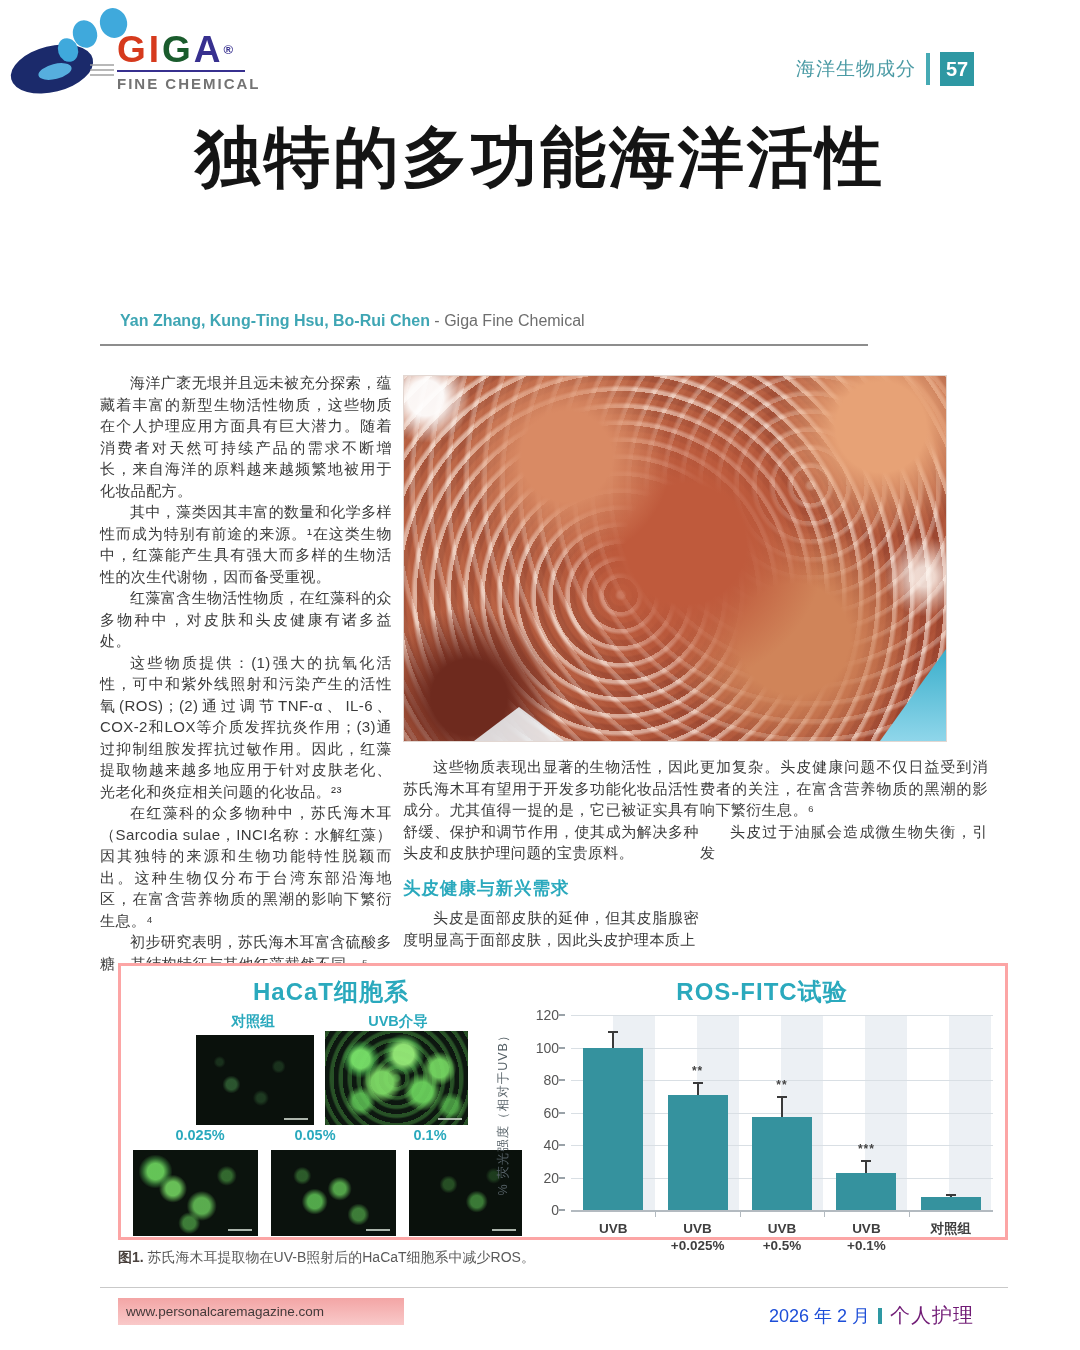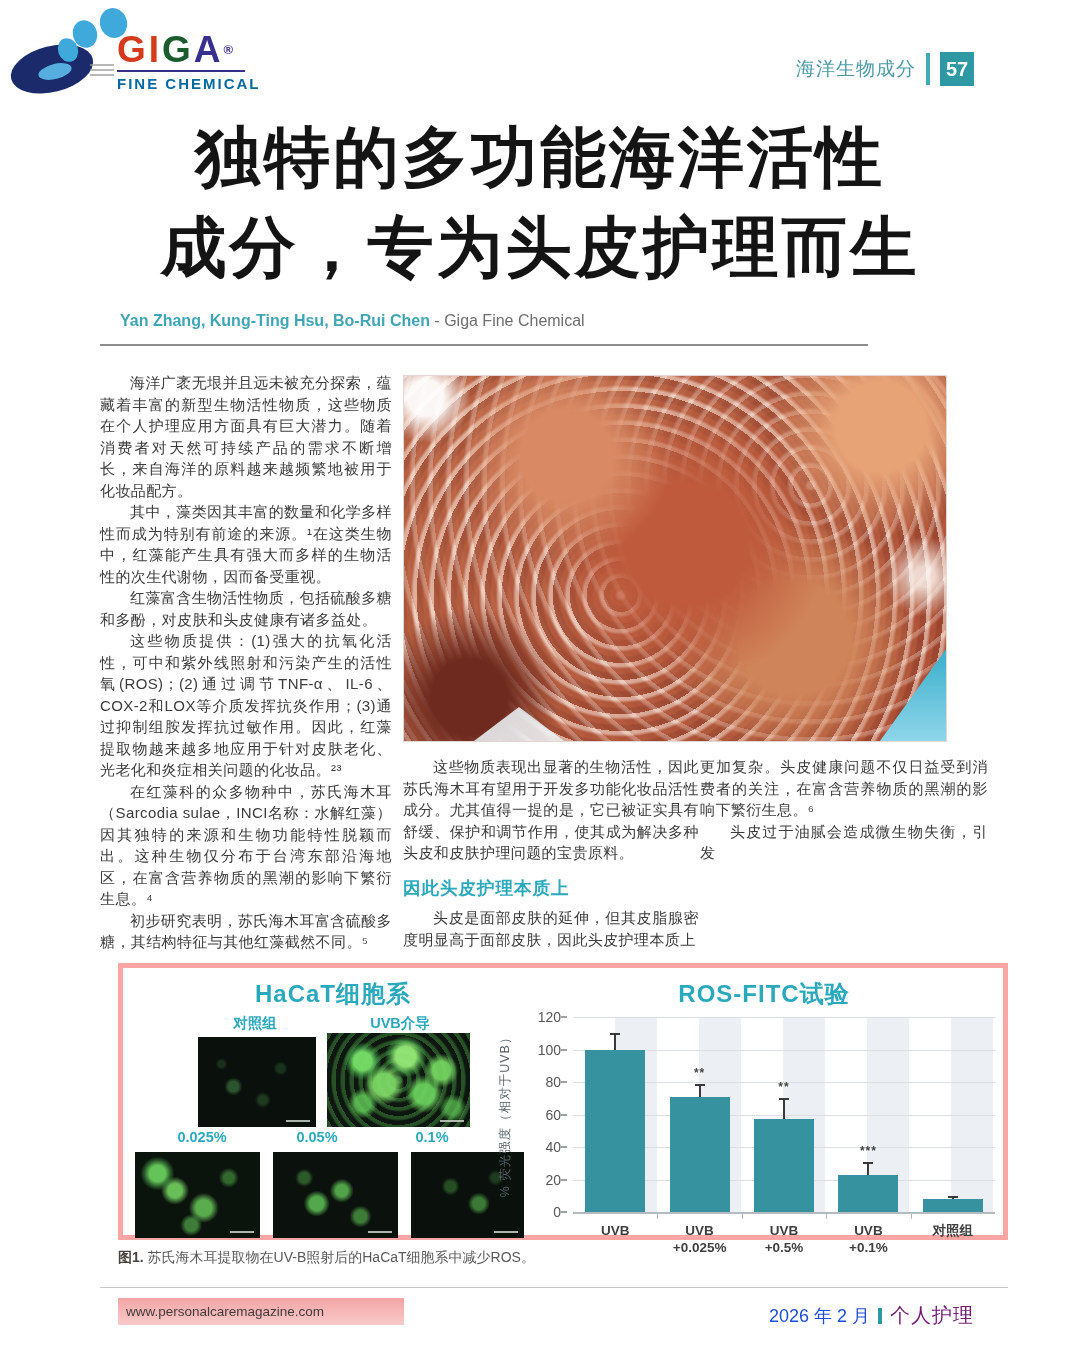--- a/index.html
+++ b/index.html
@@ -11,21 +11,21 @@
   .logo-ellipse{position:absolute;left:0;top:40px;width:84px;height:46px;background:#1b2a6b;border-radius:50%;transform:rotate(-14deg);}
   .logo-ellipse-inner{position:absolute;left:28px;top:58px;width:34px;height:15px;background:#56aede;border-radius:50%;transform:rotate(-14deg);}
   .logo-dot{position:absolute;background:#3fa9dc;border-radius:50%;}
   .d1{left:48px;top:32px;width:20px;height:24px;transform:rotate(-18deg);}
   .d2{left:63px;top:14px;width:24px;height:28px;transform:rotate(-18deg);}
   .d3{left:90px;top:2px;width:27px;height:30px;transform:rotate(-18deg);}
   .logo-word{position:absolute;left:107px;top:26px;font-size:37px;font-weight:900;letter-spacing:3px;line-height:36px;}
   .lg-r{color:#d63a1d;} .lg-g{color:#1a5c2d;} .lg-p{color:#37308f;}
   .logo-reg{font-size:13px;vertical-align:top;color:#37308f;font-weight:700;}
   .logo-rule{position:absolute;left:107px;top:64px;width:128px;height:2px;background:#37308f;}
-  .logo-sub{position:absolute;left:107px;top:69px;font-size:15px;font-weight:800;letter-spacing:2px;color:#0369a1;}
+  .logo-sub{position:absolute;left:107px;top:69px;font-size:15px;font-weight:800;letter-spacing:2px;color:#737373;}
   .logo-tag{position:absolute;left:80px;top:58px;width:24px;}
   .logo-tag div{height:2px;background:#9a9a9a;margin-bottom:3px;opacity:.7;}
 
   
   .hdr-right{position:absolute;right:106px;top:52px;display:flex;align-items:center;gap:10px;}
   .hdr-label{font-size:19px;color:#4a9aa4;letter-spacing:1px;}
   .hdr-divider{width:4px;height:32px;background:#46aab4;}
   .hdr-pagebox{width:34px;height:34px;background:#2e98a3;color:#fff;font-size:20px;font-weight:700;
                display:flex;align-items:center;justify-content:center;}
 
@@ -58,21 +58,21 @@
       radial-gradient(circle at 72% 72%, #d08459 0 55px, transparent 125px),
       repeating-radial-gradient(circle at 40% 60%, rgba(255,244,236,.5) 0 3px, rgba(176,82,52,.35) 6px 10px, rgba(116,40,26,.28) 12px 17px),
       repeating-radial-gradient(circle at 75% 30%, rgba(255,238,228,.45) 0 3px, rgba(160,70,45,.3) 6px 11px, transparent 13px 18px),
       linear-gradient(135deg,#c97a58,#ab5038);}
   .photo::after{content:"";position:absolute;right:0;bottom:0;width:66px;height:92px;
       background:linear-gradient(180deg,#39aecb,#8fd6ea);clip-path:polygon(100% 0,100% 100%,0 100%);}
   .photo::before{content:"";position:absolute;left:70px;bottom:0;width:90px;height:34px;
       background:#eef6f9;clip-path:polygon(0 100%,100% 100%,50% 0);opacity:.85;}
 
   
-  .figure-box{position:absolute;left:118px;top:963px;width:890px;height:277px;border:5px solid #fca5a5;box-sizing:border-box;background:#fff;}
+  .figure-box{position:absolute;left:118px;top:963px;width:890px;height:277px;border:3px solid #fca5a5;box-sizing:border-box;background:#fff;}
   .panel-title{position:absolute;font-size:24px;font-weight:800;color:#2aa9bd;text-align:center;letter-spacing:1px;}
   .micro-title{left:20px;top:10px;width:380px;}
   .chart-title{left:412px;top:10px;width:458px;}
   .micro-label{position:absolute;font-size:14.5px;font-weight:700;color:#2aa9bd;text-align:center;}
   .micro{position:absolute;background:#0b120d;}
   .scalebar{position:absolute;right:6px;bottom:5px;width:24px;height:2px;background:#c9d2c9;opacity:.85;}
   .m-control{background:
       radial-gradient(circle at 30% 55%, rgba(70,140,75,.55) 0 5px, transparent 9px),
       radial-gradient(circle at 55% 70%, rgba(60,120,65,.4) 0 4px, transparent 8px),
       radial-gradient(circle at 70% 35%, rgba(55,110,60,.35) 0 4px, transparent 7px),
@@ -158,42 +158,41 @@
   </div>
 
   <div class="hdr-right">
     <span class="hdr-label">海洋生物成分</span>
     <span class="hdr-divider"></span>
     <span class="hdr-pagebox">57</span>
   </div>
 
   <div class="title">
     <div>独特的多功能海洋活性</div>
-    <div>成分，专为头皮护理而生</div>
   </div>
 
   <div class="byline">
     <span class="authors">Yan Zhang, Kung-Ting Hsu, Bo-Rui Chen</span><span class="aff"> - Giga Fine Chemical</span>
   </div>
   <div class="byline-rule"></div>
 
   <div class="col col1">
     <p>海洋广袤无垠并且远未被充分探索，蕴藏着丰富的新型生物活性物质，这些物质在个人护理应用方面具有巨大潜力。随着消费者对天然可持续产品的需求不断增长，来自海洋的原料越来越频繁地被用于化妆品配方。</p>
     <p>其中，藻类因其丰富的数量和化学多样性而成为特别有前途的来源。¹在这类生物中，红藻能产生具有强大而多样的生物活性的次生代谢物，因而备受重视。</p>
-    <p>红藻富含生物活性物质，包括硫酸多糖和多酚，对皮肤和头皮健康有诸多益处。</p>
+    <p>红藻富含生物活性物质，在红藻科的众多物种中，对皮肤和头皮健康有诸多益处。</p>
     <p>这些物质提供：(1)强大的抗氧化活性，可中和紫外线照射和污染产生的活性氧(ROS)；(2)通过调节TNF-α、IL-6、COX-2和LOX等介质发挥抗炎作用；(3)通过抑制组胺发挥抗过敏作用。因此，红藻提取物越来越多地应用于针对皮肤老化、光老化和炎症相关问题的化妆品。²³</p>
     <p>在红藻科的众多物种中，苏氏海木耳（Sarcodia sulae，INCI名称：水解红藻）因其独特的来源和生物功能特性脱颖而出。这种生物仅分布于台湾东部沿海地区，在富含营养物质的黑潮的影响下繁衍生息。⁴</p>
     <p>初步研究表明，苏氏海木耳富含硫酸多糖，其结构特征与其他红藻截然不同。⁵</p>
   </div>
 
   <div class="photo"></div>
 
   <div class="col col2">
     <p>这些物质表现出显著的生物活性，因此苏氏海木耳有望用于开发多功能化妆品活性成分。尤其值得一提的是，它已被证实具有舒缓、保护和调节作用，使其成为解决多种头皮和皮肤护理问题的宝贵原料。</p>
-    <div class="sec-head">因此头皮护理本质上</div>
+    <div class="sec-head">头皮健康与新兴需求</div>
     <p>头皮是面部皮肤的延伸，但其皮脂腺密度明显高于面部皮肤，因此头皮护理本质上</p>
   </div>
 
   <div class="col col3">
     <p class="no-indent">更加复杂。头皮健康问题不仅日益受到消费者的关注，在富含营养物质的黑潮的影响下繁衍生息。⁶</p>
     <p>头皮过于油腻会造成微生物失衡，引发</p>
   </div>
 
   <div class="figure-box">
 

